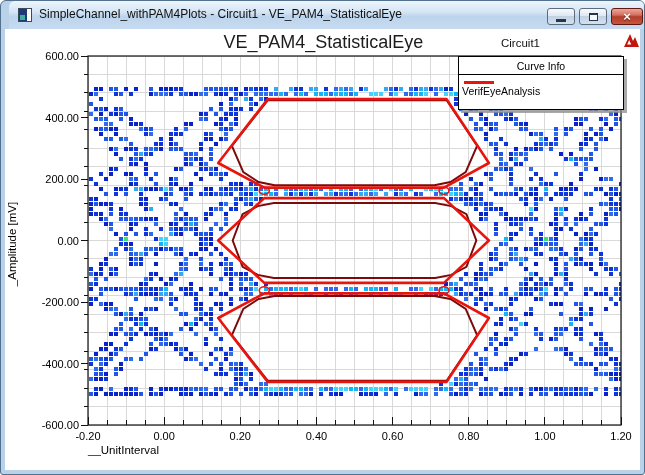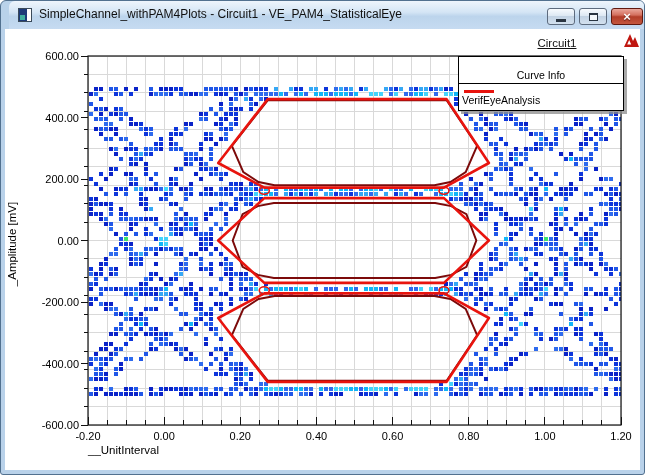--- a/index.html
+++ b/index.html
@@ -18,33 +18,33 @@
     background:linear-gradient(#f8fbfe,#dde8f3 45%,#c2d2e3 50%,#d3e1ef);
     display:flex;align-items:center;justify-content:center;cursor:pointer;}
   .wbtn.close{width:32px;border:1px solid #61190f;
     background:linear-gradient(#eaa79b,#d4705f 40%,#b23d29 52%,#c5573f);}
   .glyph-min{width:10px;height:3px;background:#2a3542;margin-top:7px;}
   .glyph-max{width:9px;height:8px;box-sizing:border-box;border:1px solid #2a3542;border-top:2px solid #2a3542;background:#f4f8fc;}
   .glyph-close{color:#ffffff;font-size:13px;font-weight:bold;line-height:13px;text-shadow:0 1px 1px #5e1a12;}
   .content{position:absolute;left:4px;top:28px;right:4px;bottom:4px;background:#ffffff;}
   .plot-title{position:absolute;left:0;top:31px;width:645px;text-align:center;
     font-size:18px;color:#1c1c1c;letter-spacing:0px;}
-  .design-label{position:absolute;left:500px;top:36px;width:112px;text-align:center;font-size:11.5px;color:#111;text-decoration:underline;}
+  .design-label{position:absolute;left:500px;top:36px;width:112px;text-align:left;font-size:11.5px;color:#111;}
   .logo{position:absolute;left:621px;top:31px;width:18px;height:16px;}
   .xaxis-label{position:absolute;left:87px;top:443px;width:533px;text-align:left;font-size:11.5px;color:#000;}
   .yaxis-label{position:absolute;left:-56px;top:234px;width:140px;height:18px;text-align:center;
     font-size:11.5px;color:#000;transform:rotate(-90deg);}
   svg.plot{position:absolute;left:0;top:0;}
   .legend{position:absolute;left:457px;top:55px;width:166px;box-sizing:border-box;background:#ffffff;
     border:1px solid #000;box-shadow:3px 3px 0 rgba(140,140,140,0.75);font-size:10.5px;color:#000;}
-  .legend-title{text-align:center;padding:12px 0 2px 0;border-bottom:1px solid #000;}
+  .legend-title{text-align:center;padding:3px 0 2px 0;border-bottom:1px solid #000;}
   .legend-row{display:flex;align-items:center;padding:6px 2px 0 5px;}
   .legend-swatch{width:30px;height:2.5px;margin-right:7px;flex:0 0 auto;}
   .legend-label{white-space:nowrap;}
-  .legend-sub{padding:1px 2px 4px 3px;white-space:nowrap;}
+  .legend-sub{padding:1px 2px 12px 3px;white-space:nowrap;}
 </style>
 </head>
 <body>
 
 <div class="window">
   <div class="titlebar">
     <div class="win-icon">
         <div class="dk"></div>
         <div class="tl"></div>
       </div>
@@ -57,20 +57,21 @@
           <span class="glyph-max"></span>
         </div>
       <div class="wbtn close">
           <span class="glyph-close">×</span>
         </div>
     </div>
   </div>
 
   <div class="content"></div>
 
+  <div class="plot-title">VE_PAM4_StatisticalEye</div>
   <div class="design-label">Circuit1</div>
   <svg class="logo" viewBox="0 0 18 16">
     <path d="M2 15 L8 2 L11 9 L13 5 L17 15 Z" fill="#c0160f"></path>
     <path d="M7.2 8 L9.2 12.5 L5.2 12.5 Z" fill="#ffffff"></path>
   </svg>
 
   <svg class="plot" width="645" height="475">
       <defs>
         <clipPath id="plotclip">
           <rect x="87" y="55" width="533" height="369"></rect>

